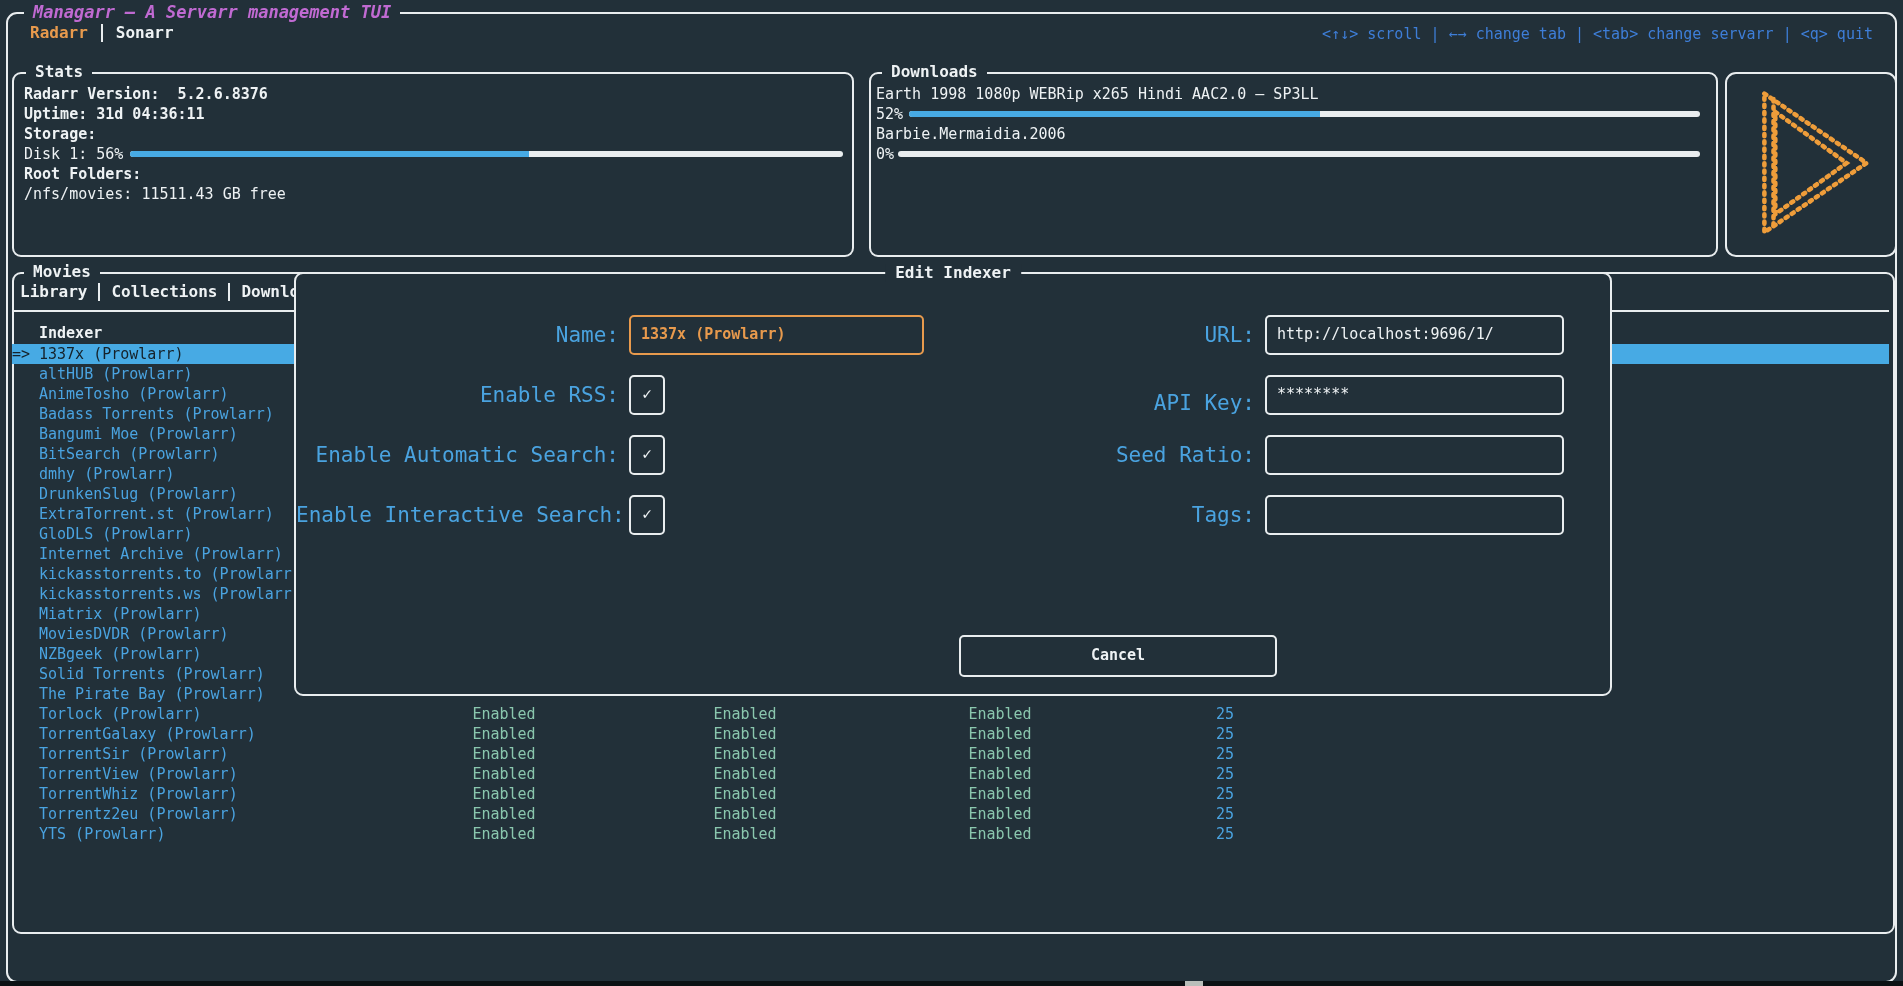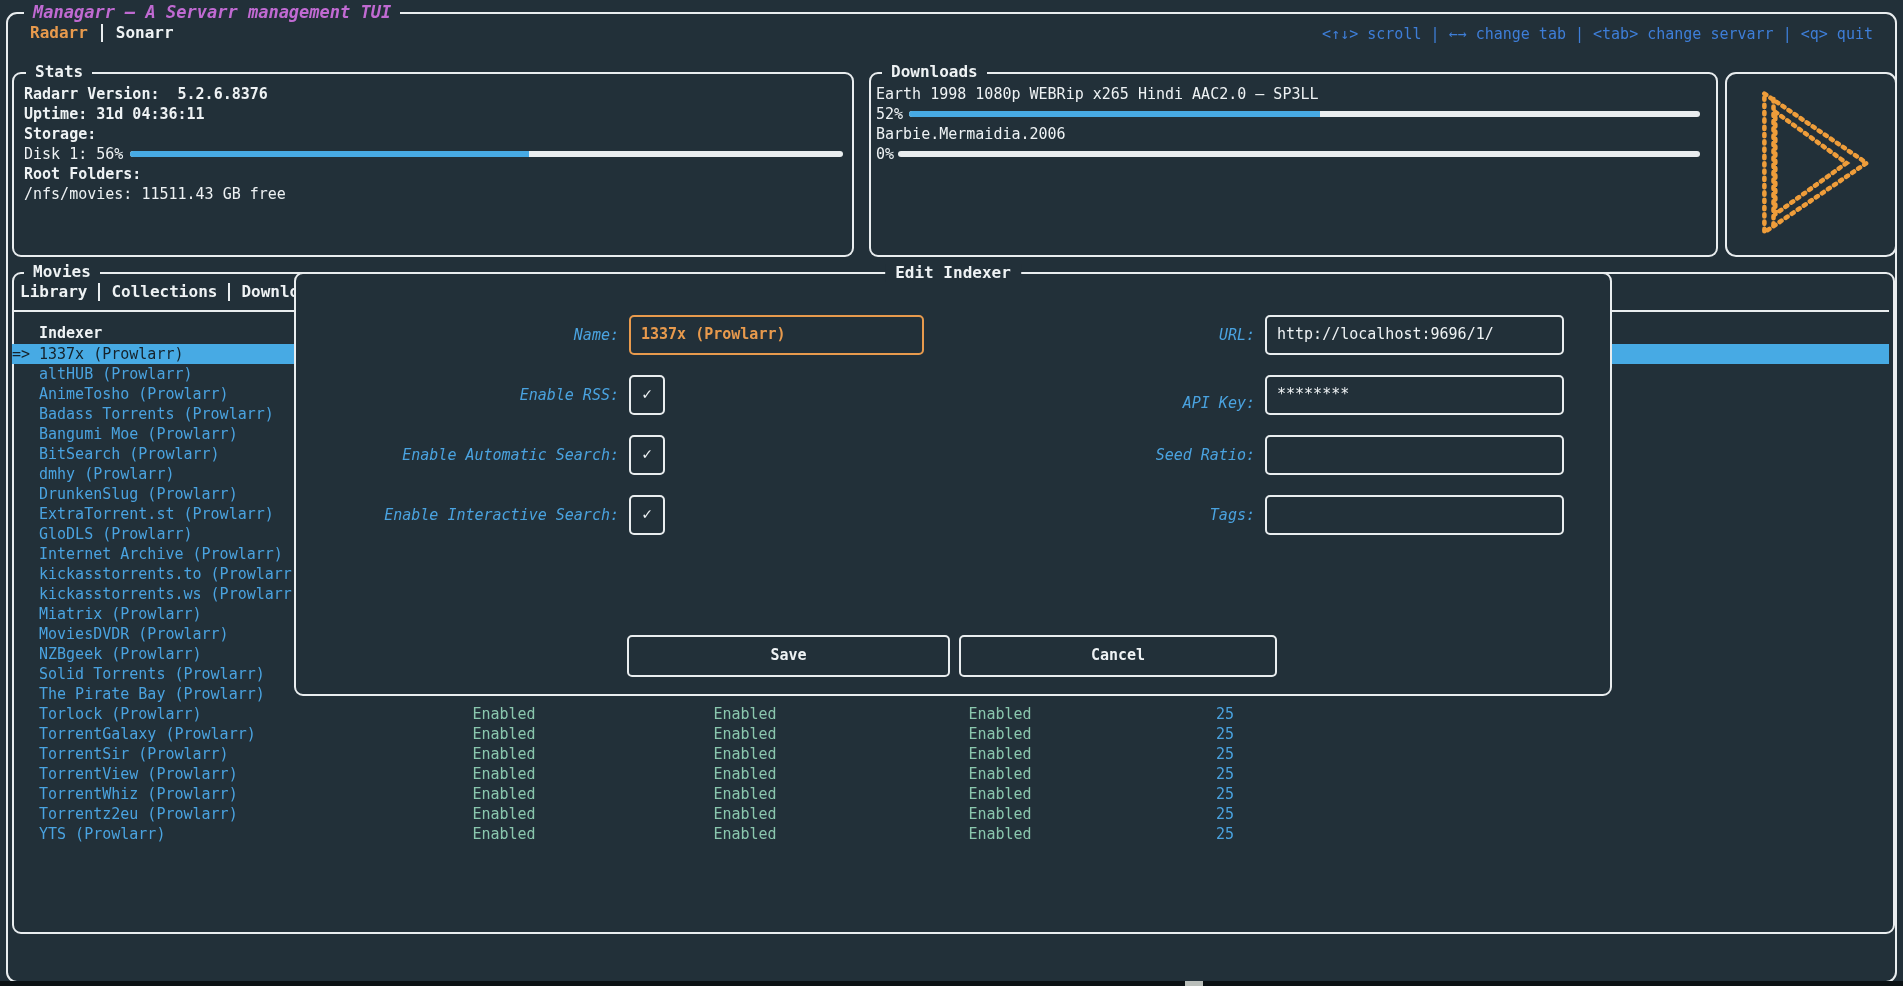--- a/index.html
+++ b/index.html
@@ -32,21 +32,21 @@
   .irow .iname{position:absolute;left:27px;white-space:pre;}
   .irow.sel{background:var(--hl);color:var(--hltext);}
   .irow .pfx{position:absolute;left:0;white-space:pre;}
   .cell{position:absolute;width:120px;text-align:center;color:var(--teal);}
   .c1{left:432px;}.c2{left:673px;}.c3{left:928px;}.c4{left:1183px;width:60px;color:var(--blue);}
   
   #modal{position:absolute;left:294px;top:272px;width:1314px;height:420px;background:var(--bg);
     border:2px solid var(--border);border-radius:9px;z-index:10;}
   #modal .mtitle{position:absolute;top:-10px;left:50%;transform:translateX(-50%);
     background:var(--bg);padding:0 10px;font-weight:bold;font-size:16px;line-height:18px;white-space:pre;}
-  .flabel{position:absolute;font-size:15px;line-height:18px;color:var(--blue);text-align:right;white-space:pre;font-style:italic;}
+  .flabel{position:absolute;font-size:21px;line-height:18px;color:var(--blue);text-align:right;white-space:pre;}
   .finput{position:absolute;height:36px;border:2px solid var(--border);border-radius:5px;
     font-size:15px;line-height:34px;padding:0 10px;color:var(--white);white-space:pre;}
   .finput.focus{border-color:var(--orange);color:var(--orange);font-weight:bold;}
   .chk{position:absolute;width:32px;height:36px;border:2px solid var(--border);border-radius:5px;
     text-align:center;line-height:34px;font-size:16px;font-weight:bold;color:var(--white);}
   .mbtn{position:absolute;height:38px;border:2px solid var(--border);border-radius:5px;
     text-align:center;line-height:36px;font-weight:bold;font-size:15px;color:var(--white);}
   .sep{position:absolute;background:var(--border);}
 </style>
 </head>
@@ -237,20 +237,19 @@
     <div class="flabel" style="left:0;width:323px;top:172px;">Enable Automatic Search:</div>
     <div class="chk" style="left:333px;top:161px;">✓</div>
     <div class="flabel" style="left:646px;width:313px;top:172px;">Seed Ratio:</div>
     <div class="finput" style="left:969px;top:161px;width:275px;"></div>
 
     <div class="flabel" style="left:0;width:323px;top:232px;">Enable Interactive Search:</div>
     <div class="chk" style="left:333px;top:221px;">✓</div>
     <div class="flabel" style="left:646px;width:313px;top:232px;">Tags:</div>
     <div class="finput" style="left:969px;top:221px;width:275px;"></div>
 
-    <div class="mbtn" style="left:331px;top:361px;width:319px;">Save</div>
     <div class="mbtn" style="left:663px;top:361px;width:314px;">Cancel</div>
   </div>
 
 
   <div class="abs" style="left:0;top:981px;width:1903px;height:5px;background:#0b1114;"></div>
   <div class="abs" style="left:1185px;top:981px;width:18px;height:5px;background:#b9beba;"></div>
 </div>
 
 </body></html>

